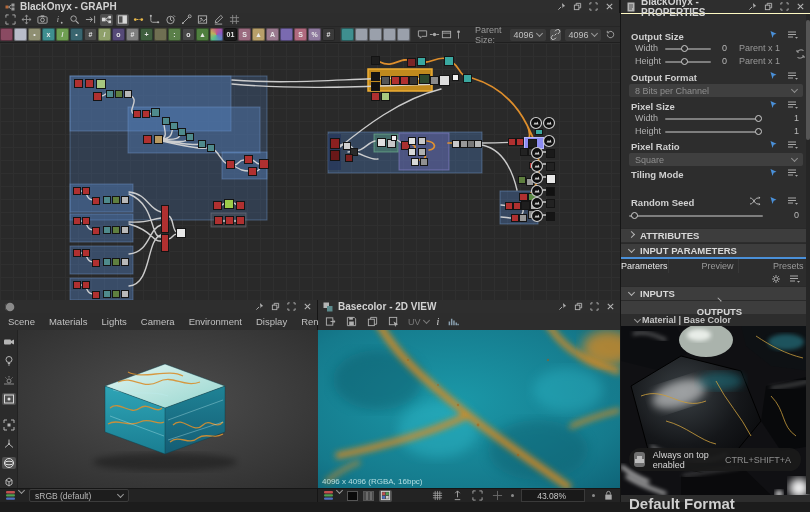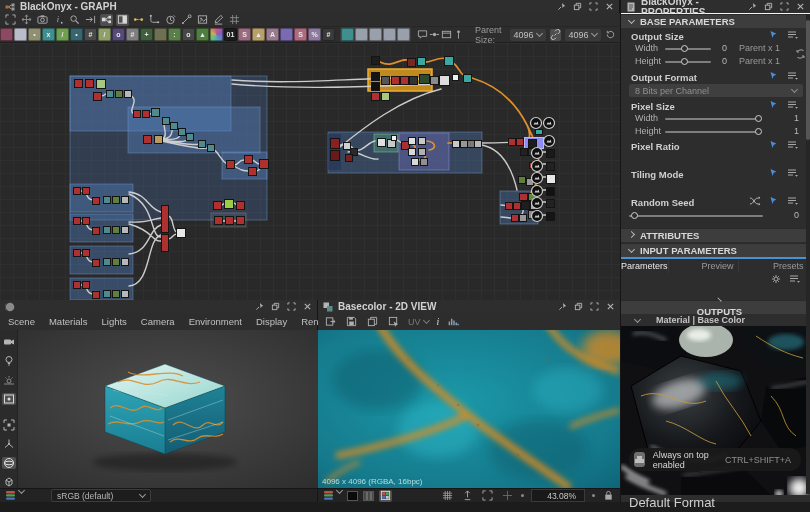--- a/index.html
+++ b/index.html
@@ -63,21 +63,21 @@
              flex-direction:column;align-items:center;gap:7px;padding-top:6px;border-right:1px solid #222;box-sizing:border-box;}
   .ts{width:14px;height:13px;display:flex;align-items:center;justify-content:center;border-radius:2px;}
   .ts svg{width:12px;height:12px;}
   .ts.pressed{background:#505050;}
   .bbar{position:absolute;left:0;right:0;bottom:0;height:14px;background:#232323;display:flex;align-items:center;
         gap:5px;padding-left:5px;border-top:1px solid #161616;font-size:9px;box-sizing:border-box;}
   .csdd{background:#1d1d1d;border:1px solid #3c3c3c;border-radius:2px;height:11px;display:flex;align-items:center;
         gap:6px;padding:0 5px;color:#b8b8b8;font-size:8.5px;}
   .sw{width:11px;height:10px;border:1px solid #555;box-sizing:border-box;}
   .zbox{background:#191919;border:1px solid #3a3a3a;height:11px;width:44px;display:flex;align-items:center;
-        justify-content:flex-end;padding-right:8px;color:#c8c8c8;font-size:8.5px;}
+        justify-content:flex-end;padding-right:18px;color:#c8c8c8;font-size:8.5px;}
   .ov2d{position:absolute;left:4px;bottom:2px;font-size:8px;color:rgba(215,245,245,.8);}
   .statusbar{position:absolute;left:0;top:502px;width:810px;height:10px;background:#1b1b1b;font-size:8px;
              color:#8f8f8f;}
   .node{shape-rendering:crispEdges;}
 </style>
 </head>
 <body>
 
 <div class="app">
 
@@ -545,24 +545,20 @@
             </svg>
           </span>
           <span class="wic">
             <svg viewBox="0 0 10 10">
               <path d="M2 2l6 6M8 2l-6 6" stroke="#b5b5b5" stroke-width="1.2"></path>
             </svg>
           </span>
         </span>
     </div>
 
-    <div class="sec" style="top:14px;">
-      <span class="chev"></span>
-        <span>BASE PARAMETERS</span>
-    </div>
 
     <span class="plabel" style="left:10px;top:31px;">Output Size</span>
     <span class="prow-icons" style="right:12px;top:30px;">
       <svg width="10" height="10" viewBox="0 0 10 10">
           <path d="M1.5 1l6 2.8-2.8 1L3.5 8z" fill="#4a90d9"></path>
         </svg>
       <svg width="11" height="10" viewBox="0 0 11 10">
           <path d="M1 2h8M1 4.5h8M1 7h5" stroke="#a8a8a8"></path>
           <path d="M8 7l1.5 1.8L11 7z" fill="#a8a8a8"></path>
         </svg>
@@ -623,20 +619,24 @@
     <span class="plabel" style="left:10px;top:141px;">Pixel Ratio</span>
     <span class="prow-icons" style="right:12px;top:140px;">
       <svg width="10" height="10" viewBox="0 0 10 10">
           <path d="M1.5 1l6 2.8-2.8 1L3.5 8z" fill="#4a90d9"></path>
         </svg>
       <svg width="11" height="10" viewBox="0 0 11 10">
           <path d="M1 2h8M1 4.5h8M1 7h5" stroke="#a8a8a8"></path>
           <path d="M8 7l1.5 1.8L11 7z" fill="#a8a8a8"></path>
         </svg>
     </span>
+    <div class="dd" style="left:8px;top:153px;width:162px;">
+      <span>Square</span>
+        <span class="chev"></span>
+    </div>
 
     <span class="plabel" style="left:10px;top:169px;">Tiling Mode</span>
     <span class="prow-icons" style="right:12px;top:168px;">
       <svg width="10" height="10" viewBox="0 0 10 10">
           <path d="M1.5 1l6 2.8-2.8 1L3.5 8z" fill="#4a90d9"></path>
         </svg>
       <svg width="11" height="10" viewBox="0 0 11 10">
           <path d="M1 2h8M1 4.5h8M1 7h5" stroke="#a8a8a8"></path>
           <path d="M8 7l1.5 1.8L11 7z" fill="#a8a8a8"></path>
         </svg>
@@ -677,25 +677,29 @@
     <span class="prow-icons" style="right:10px;top:274px;">
       <svg width="10" height="10" viewBox="0 0 10 10">
           <circle cx="5" cy="5" r="2" stroke="#a8a8a8" fill="none"></circle>
           <path d="M5 1v1.5M5 7.5V9M1 5h1.5M7.5 5H9M2.2 2.2l1 1M6.8 6.8l1 1M7.8 2.2l-1 1M3.2 6.8l-1 1" stroke="#a8a8a8"></path>
         </svg>
       <svg width="11" height="10" viewBox="0 0 11 10">
           <path d="M1 2h8M1 4.5h8M1 7h5" stroke="#a8a8a8"></path>
           <path d="M8 7l1.5 1.8L11 7z" fill="#a8a8a8"></path>
         </svg>
     </span>
+    <div class="sec" style="top:286px;">
+      <span class="chev"></span>
+        <span>INPUTS</span>
+    </div>
     <div class="sec" style="top:300px;flex-direction:column;">
       <span class="chev"></span>
         <span>OUTPUTS</span>
     </div>
-    <div class="abs" style="left:0;top:314px;width:190px;height:12px;display:flex;align-items:center;gap:16px;padding-left:14px;font-size:9px;font-weight:bold;color:#c5c5c5;box-sizing:border-box;">
+    <div class="abs" style="left:0;top:314px;width:190px;height:12px;display:flex;align-items:center;gap:2px;padding-left:14px;font-size:9px;font-weight:bold;color:#c5c5c5;box-sizing:border-box;">
       <span class="chev"></span>
         <span>Material | Base Color</span>
     </div>
 
     <div class="abs" style="left:0;top:326px;width:190px;height:169px;overflow:hidden;background:#131316;">
       <svg width="190" height="169" viewBox="0 0 190 169">
         <defs>
           <radialGradient id="gstone" cx="40%" cy="30%" r="80%">
             <stop offset="0%" stop-color="#3a4044"></stop>
               <stop offset="55%" stop-color="#15171a"></stop>
@@ -734,21 +738,21 @@
       <div class="toast" style="left:8px;top:122px;width:157px;">
         <span style="width:15px;height:15px;border-radius:3px;background:#6f6f6f;display:inline-flex;align-items:center;justify-content:center;">
           <svg width="9" height="7" viewBox="0 0 9 7">
               <path d="M0,7 V3 h2 V0 h5 v3 h2 v4 z" fill="#bdbdbd"></path>
             </svg>
         </span>
         <span>Always on top enabled</span>
         <span class="sc">CTRL+SHIFT+A</span>
       </div>
     </div>
-    <div class="abs" style="left:0;top:495px;width:190px;height:14px;overflow:hidden;font-size:13px;font-weight:normal;color:#cfcfcf;padding-left:8px;box-sizing:border-box;">Default Format</div>
+    <div class="abs" style="left:0;top:495px;width:190px;height:14px;overflow:hidden;font-size:15px;font-weight:bold;color:#cfcfcf;padding-left:8px;box-sizing:border-box;">Default Format</div>
 
     <div class="abs" style="right:0;top:14px;width:4px;height:480px;background:#262626;">
       <div style="position:absolute;top:6px;left:0;width:4px;height:120px;background:#555;border-radius:2px;"></div>
     </div>
   </div>
 
   <div class="panel" id="view3d" style="left:0;top:300px;width:318px;height:202px;border-right:1px solid #151515;">
     <div class="ptitle">
       <span class="ticon">
         <svg viewBox="0 0 10 10">
@@ -885,21 +889,21 @@
     </div>
     <div class="bbar">
       <span style="display:inline-flex;">
           <svg width="12" height="11" viewBox="0 0 12 11">
             <rect x="1" y="1" width="9" height="2.4" rx="1" fill="#c05050"></rect>
             <rect x="1" y="4.2" width="9" height="2.4" rx="1" fill="#50a050"></rect>
             <rect x="1" y="7.4" width="9" height="2.4" rx="1" fill="#5070c0"></rect>
           </svg>
           <span class="chev" style="margin-left:2px;"></span>
         </span>
-      <span class="csdd" style="width:88px;margin-left:22px;">
+      <span class="csdd" style="width:88px;">
         <span>sRGB (default)</span>
           <span class="chev" style="margin-left:auto;"></span>
       </span>
     </div>
   </div>
 
   <div class="panel" id="view2d" style="left:318px;top:300px;width:302px;height:202px;">
     <div class="ptitle">
       <span class="ticon">
         <svg viewBox="0 0 10 10">

